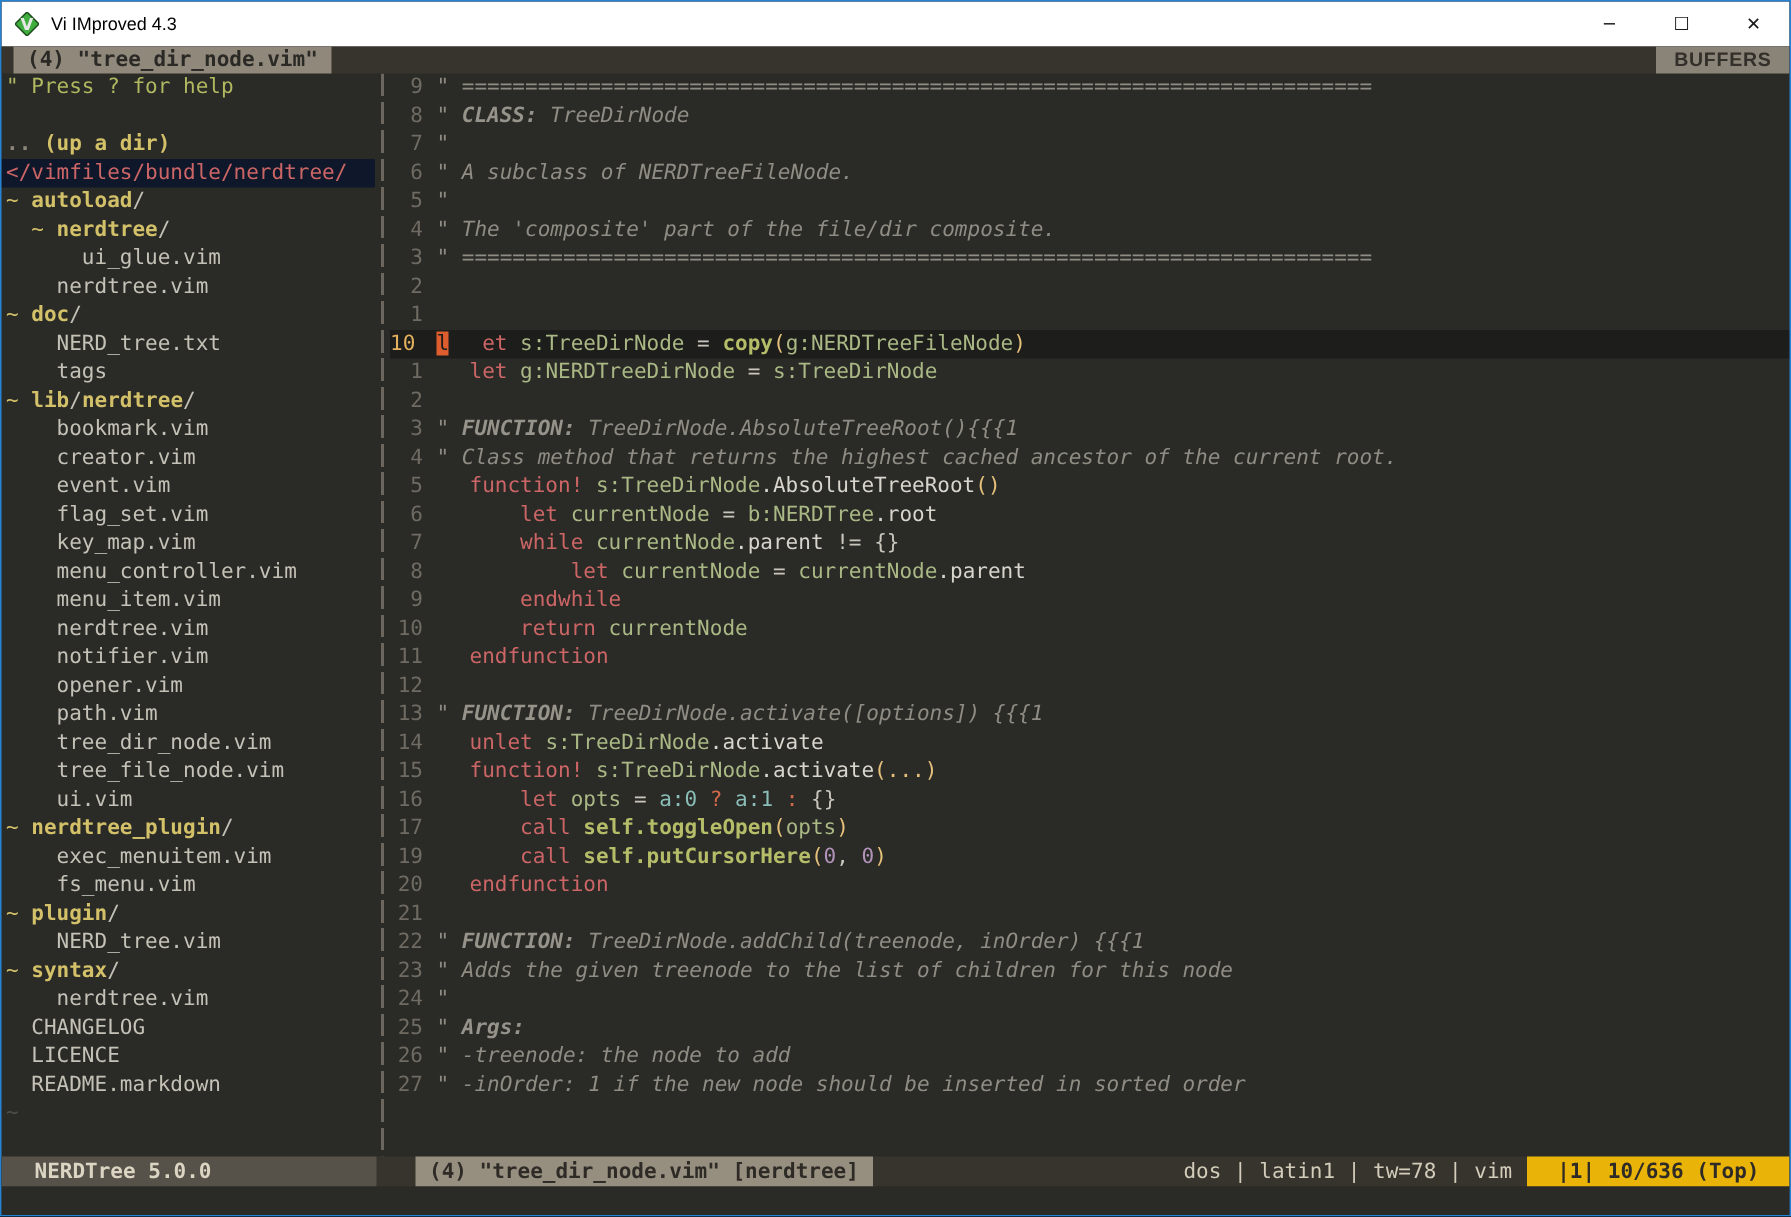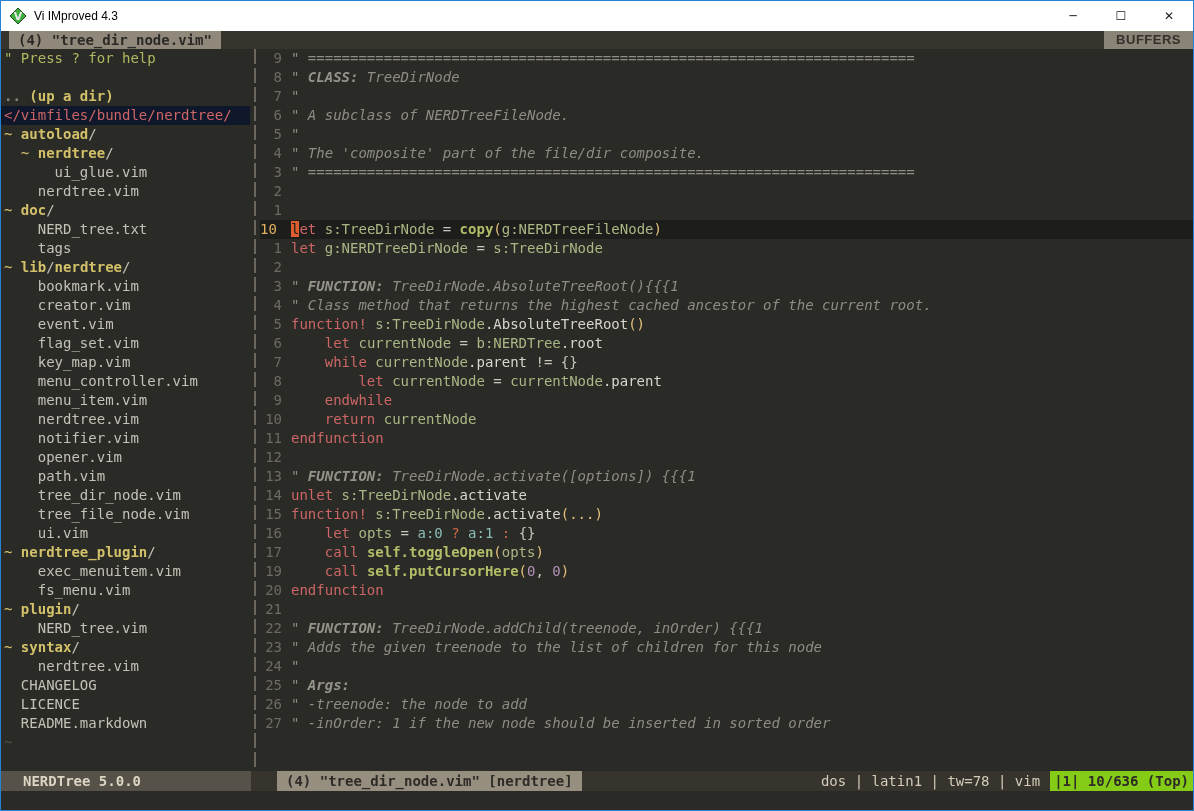--- a/index.html
+++ b/index.html
@@ -70,21 +70,21 @@
   .crow.cur { background:#1d1d1b; }
   .lnum {
     flex:0 0 22px; width:22px; text-align:right; color:#6f6b62; margin-right:9px;
   }
   .lnum.curnum { text-align:left; color:#e3b15e; }
   .code { flex:1 1 auto; }
 
   
   .s-cm  { color:#8f8c83; font-style:italic; }
   .s-cmb { color:#96938a; font-style:italic; font-weight:bold; }
-  .s-kw  { color:#cc6666; }
+  .s-kw  { color:#cc6666;margin-left:22px; }
   .s-id  { color:#a9b884; }
   .s-fn  { color:#b5bd68; font-weight:bold; }
   .s-pr  { color:#e5c07b; }
   .s-op  { color:#c8c5bb; }
   .s-meth{ color:#d8d5cd; font-weight:normal; }
   .s-num { color:#b294bb; }
   .s-arg { color:#8abeb7; }
   .s-qm  { color:#d2694a; }
   .s-cursor { background:#de5d2e; color:#1d1d1b; }
 
@@ -107,21 +107,21 @@
   .st-nerdtree {
     width:250px; flex:0 0 250px; background:#56524a; color:#dcd5c3;
     font-weight:bold; padding-left:22px;
   }
   .st-file {
     margin-left:26px; padding:0 9px; background:#968e7f; color:#2e2b27; font-weight:bold;
   }
   .st-spacer { flex:1; }
   .st-right { color:#d3ccba; padding-right:10px; }
   .st-pos {
-    padding:0 4px; background:#84cc16; color:#2e2b27; font-weight:bold;
+    padding:0 20px; background:#eab308; color:#2e2b27; font-weight:bold;
   }
 
   
   .cmdline { flex:1 1 auto; background:#2a2a27; }
 </style>
 </head>
 <body>
 
 <div class="window">
 

